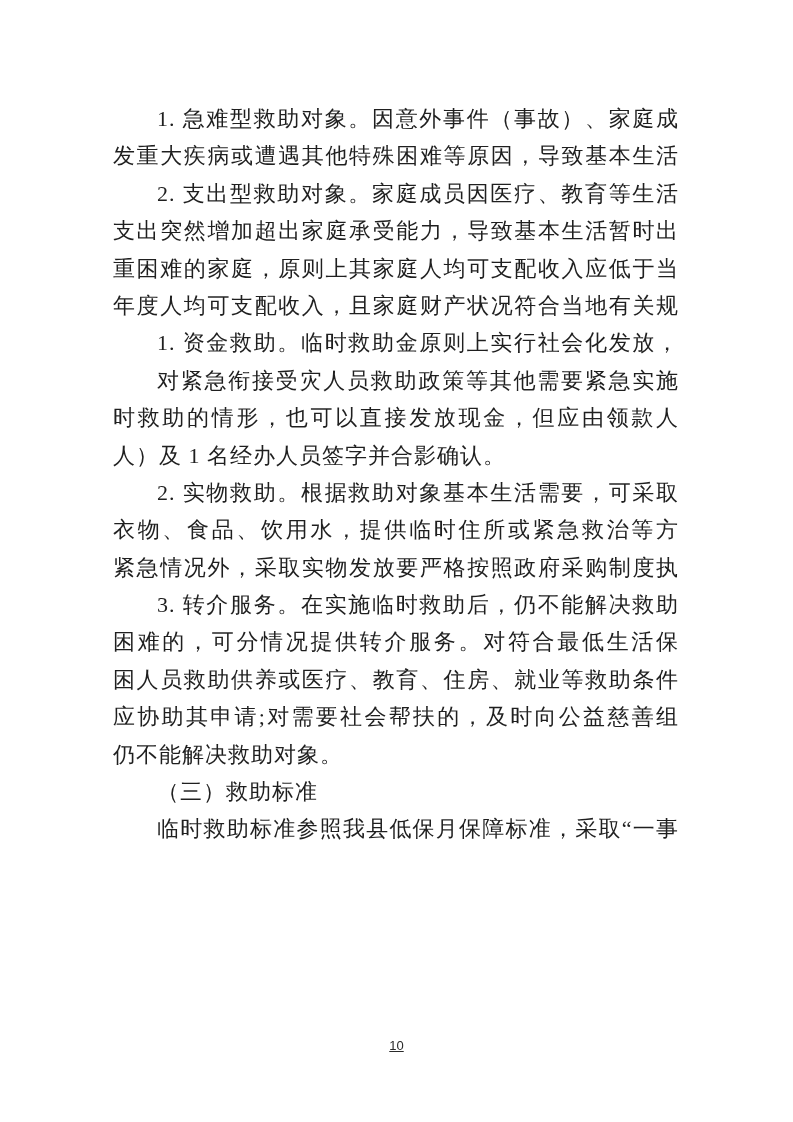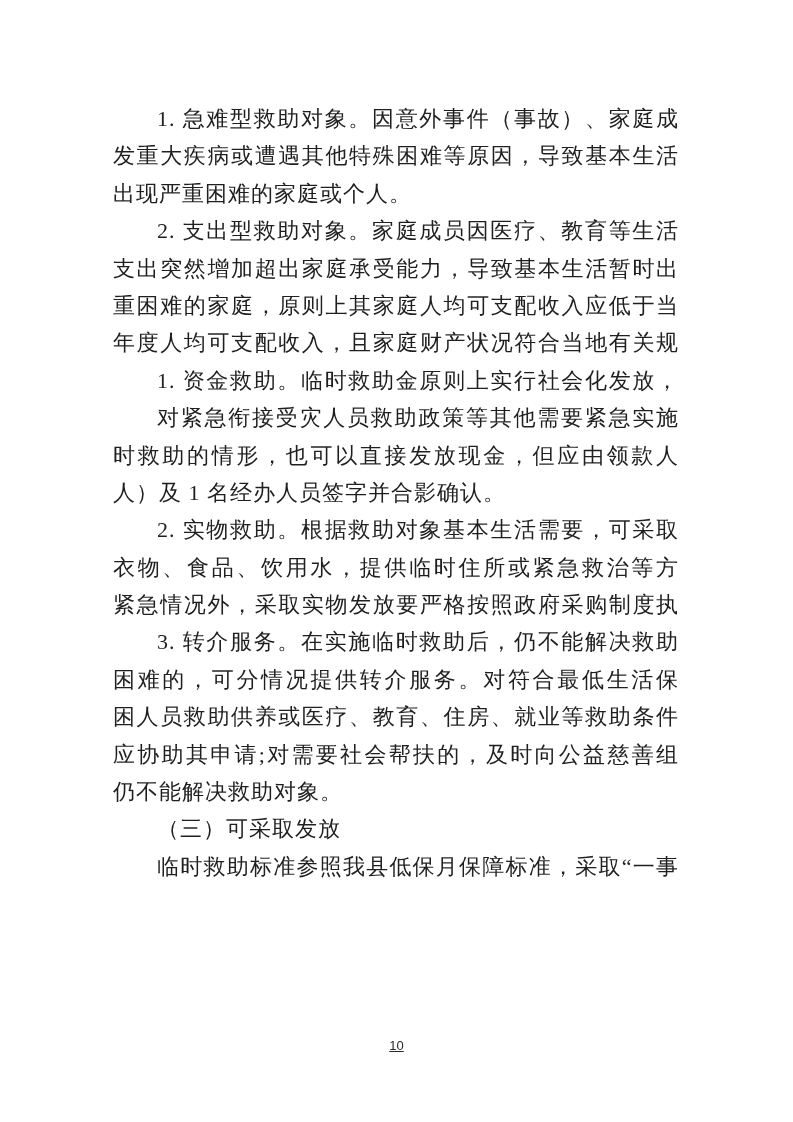--- a/index.html
+++ b/index.html
@@ -51,36 +51,35 @@
 </style>
 </head>
 <body>
 
 <div class="page">
 
   <div class="content">
 
   <div class="doc-line indent justify">1. 急难型救助对象。因意外事件（事故）、家庭成员突</div>
       <div class="doc-line justify">发重大疾病或遭遇其他特殊困难等原因，导致基本生活暂时</div>
-      <div class="doc-line">出现严重困难的家庭或个人。</div>
       <div class="doc-line indent justify">2. 支出型救助对象。家庭成员因医疗、教育等生活必需</div>
       <div class="doc-line justify">支出突然增加超出家庭承受能力，导致基本生活暂时出现严</div>
       <div class="doc-line justify">重困难的家庭，原则上其家庭人均可支配收入应低于当地上</div>
       <div class="doc-line justify">年度人均可支配收入，且家庭财产状况符合当地有关规定。</div>
       <div class="doc-line indent justify">1. 资金救助。临时救助金原则上实行社会化发放，支付</div>
       <div class="doc-line indent justify">对紧急衔接受灾人员救助政策等其他需要紧急实施临</div>
       <div class="doc-line justify">时救助的情形，也可以直接发放现金，但应由领款人（代领</div>
       <div class="doc-line">人）及 1 名经办人员签字并合影确认。</div>
       <div class="doc-line indent justify">2. 实物救助。根据救助对象基本生活需要，可采取发放</div>
       <div class="doc-line justify">衣物、食品、饮用水，提供临时住所或紧急救治等方式。除</div>
       <div class="doc-line justify">紧急情况外，采取实物发放要严格按照政府采购制度执行。</div>
       <div class="doc-line indent justify">3. 转介服务。在实施临时救助后，仍不能解决救助对象</div>
       <div class="doc-line justify">困难的，可分情况提供转介服务。对符合最低生活保障、特</div>
       <div class="doc-line justify">困人员救助供养或医疗、教育、住房、就业等救助条件的，</div>
       <div class="doc-line justify">应协助其申请;对需要社会帮扶的，及时向公益慈善组织、</div>
       <div class="doc-line">仍不能解决救助对象。</div>
-      <div class="doc-line indent">（三）可采取发放</div>
+      <div class="doc-line indent">（三）救助标准</div>
       <div class="doc-line indent justify">临时救助标准参照我县低保月保障标准，采取“一事一</div>
     </div>
 
   <div class="page-number">10</div>
 
 </div>
 
 </body></html>

